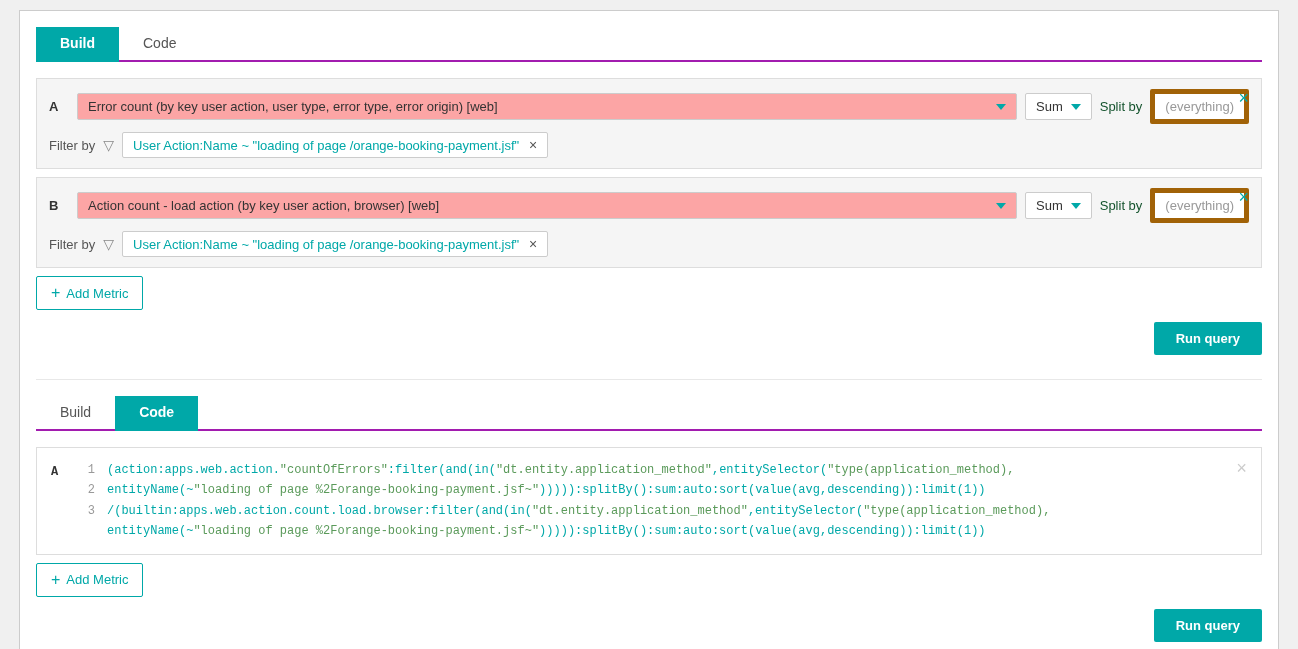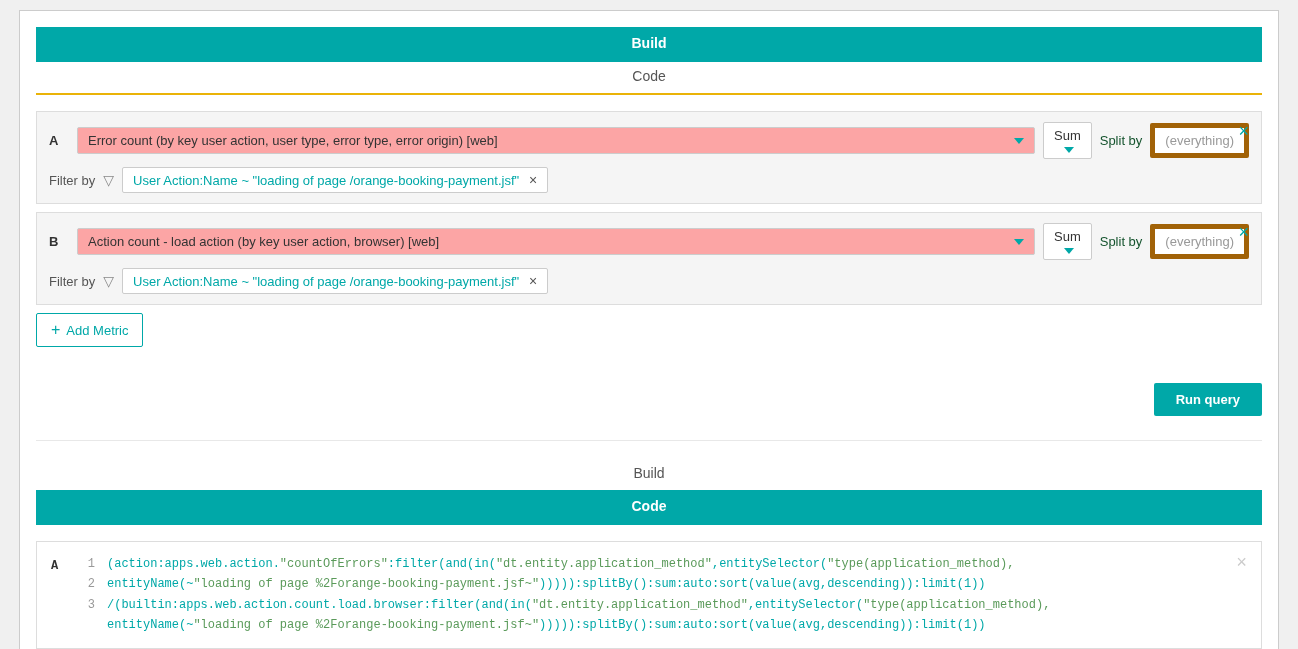--- a/index.html
+++ b/index.html
@@ -16,23 +16,22 @@
       background: #fff;
       border: 1px solid #ccc;
       width: 1260px;
       padding: 16px;
       font-size: 13px;
     }
 
     
     .tab-bar {
       display: flex;
-      border-bottom: 2px solid #eab308;
+      border-bottom: 2px solid #a21caf;
       margin-bottom: 16px;
-      flex-direction: column;
     }
     .tab {
       padding: 8px 24px;
       cursor: pointer;
       font-size: 14px;
       color: #555;
       border: none;
       background: none;
       border-bottom: 3px solid transparent;
       margin-bottom: -2px;
@@ -102,21 +101,20 @@
       background: #fff;
       padding: 5px 10px;
       border-radius: 2px;
       cursor: pointer;
       color: #333;
       font-size: 13px;
       display: flex;
       align-items: center;
       gap: 4px;
       white-space: nowrap;
-      flex-direction: column;
     }
     .sum-btn .chevron-down { margin-left: 4px; }
     .split-by-label {
       color: #14532d;
       white-space: nowrap;
       font-size: 13px;
     }
     .split-by-value {
       border: 5px solid #a16207;
       background: #fff;
@@ -195,21 +193,20 @@
     }
     .run-query-btn {
       background: #00a8a8;
       color: #fff;
       border: none;
       padding: 9px 22px;
       border-radius: 2px;
       font-size: 13px;
       font-weight: 600;
       cursor: pointer;
-      margin-top: 24px;
     }
 
     
     .code-block {
       background: #fff;
       border: 1px solid #ddd;
       padding: 12px 14px;
       font-family: 'Consolas', 'Monaco', 'Courier New', monospace;
       font-size: 12px;
       line-height: 1.7;

